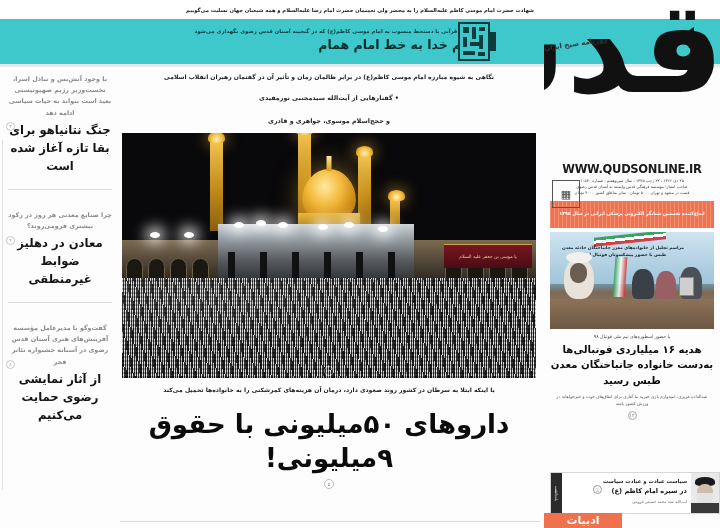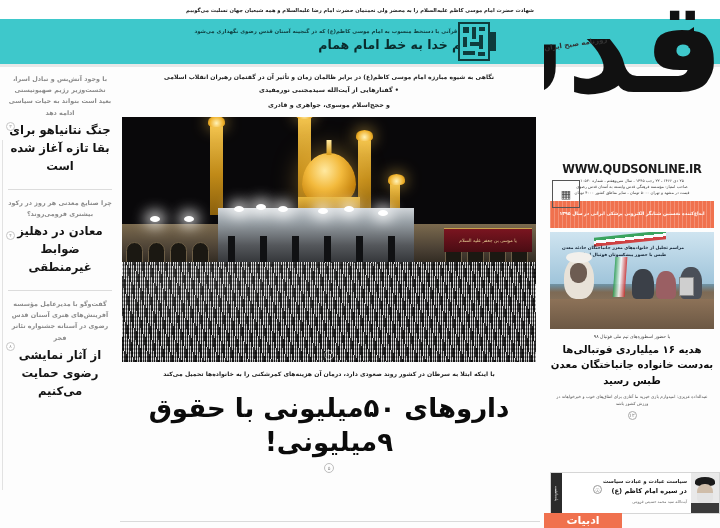--- a/index.html
+++ b/index.html
@@ -226,21 +226,21 @@
     background:#f0714e; color:#fff; font-size:11px; font-weight:900;
     display:flex; align-items:center; justify-content:center; letter-spacing:1px;
   }
 
   
   .left-rail {
     position: absolute; top: 68px; left: 0; width: 118px; bottom: 0;
     padding: 6px 6px 0 8px; text-align: center;
   }
   .lr-item { padding-bottom: 7px; margin-bottom: 6px; position: relative; }
-  .lr-item + .lr-item { border-top: 1px solid #dcdcdc; padding-top: 8px; }
+  .lr-item + .lr-item { border-top: 1px solid #dcdcdc; padding-top: 20px; }
   .lr-kicker {
     font-size: 6.4px; color: #8a8a8a; line-height: 1.75; font-weight: 600;
   }
   .lr-head {
     margin-top: 3px; font-size: 11.6px; color: #141414;
     font-weight: 900; line-height: 1.55;
   }
   .lr-pagenum {
     position:absolute; left:-2px; top:44%;
     width:9px; height:9px; border-radius:50%; border:1px solid #c6c6c6;
@@ -259,21 +259,21 @@
   .c-kicker {
     font-size: 6.1px; color:#1c1c1c; text-align:center; font-weight:700;
     line-height:1.7; white-space:nowrap;
   }
   .c-headline {
     margin-top: 3px; text-align:center;
     font-size: 31px; font-weight: 900; color:#0b0b0b; line-height:1.28;
     letter-spacing:-1px;
   }
   .c-sub {
-    margin-top: 3px; text-align:center;
+    margin-top: 11px; text-align:center;
     font-size: 6.4px; color:#232323; line-height:1.85; font-weight:700;
   }
 
   .photo {
     position: relative; margin-top: 5px; height: 245px; overflow:hidden;
     background: radial-gradient(ellipse at 50% 34%, #1d1a14 0%, #0b0a08 58%, #050505 100%);
   }
   .sky { position:absolute; inset:0; background:#09080a; }
   .dome {
     position:absolute; top:36px; left:50%; transform:translateX(-50%);

